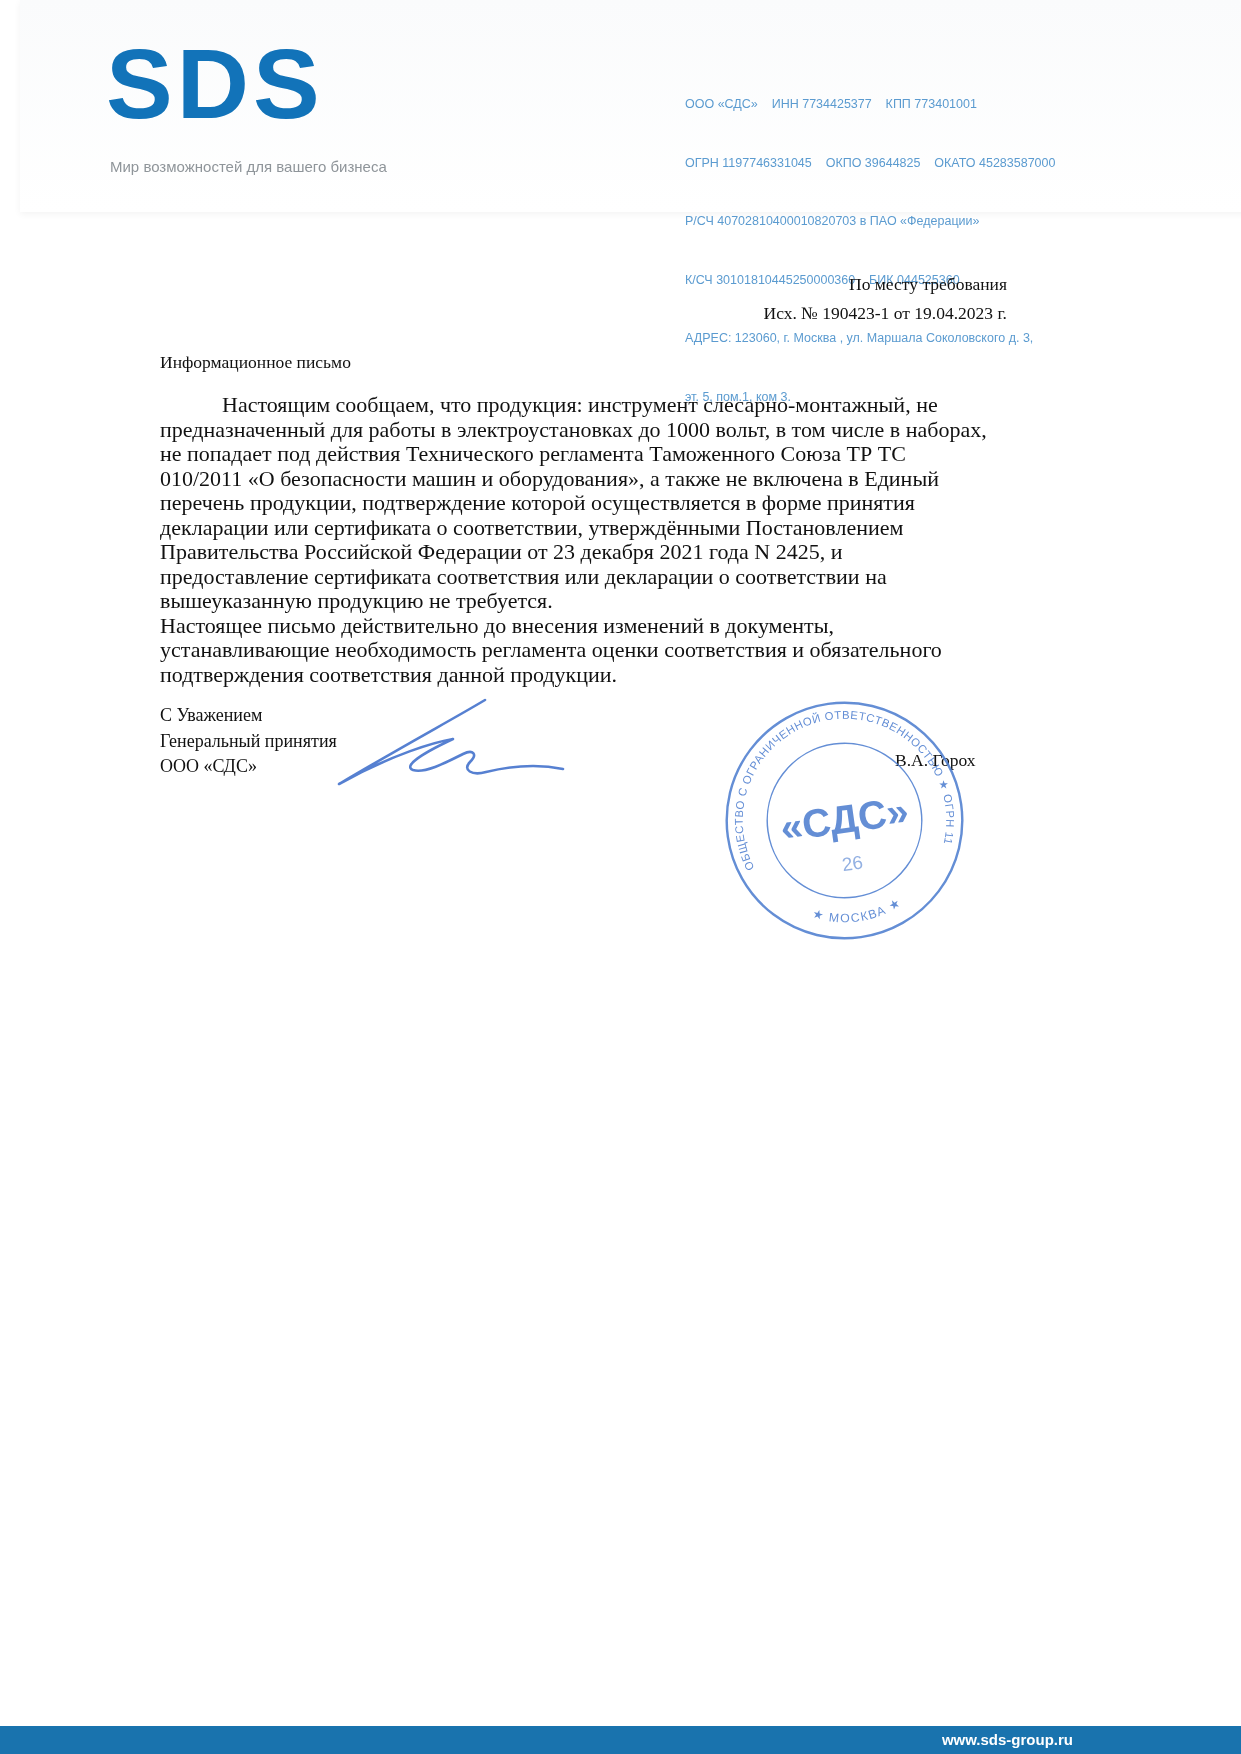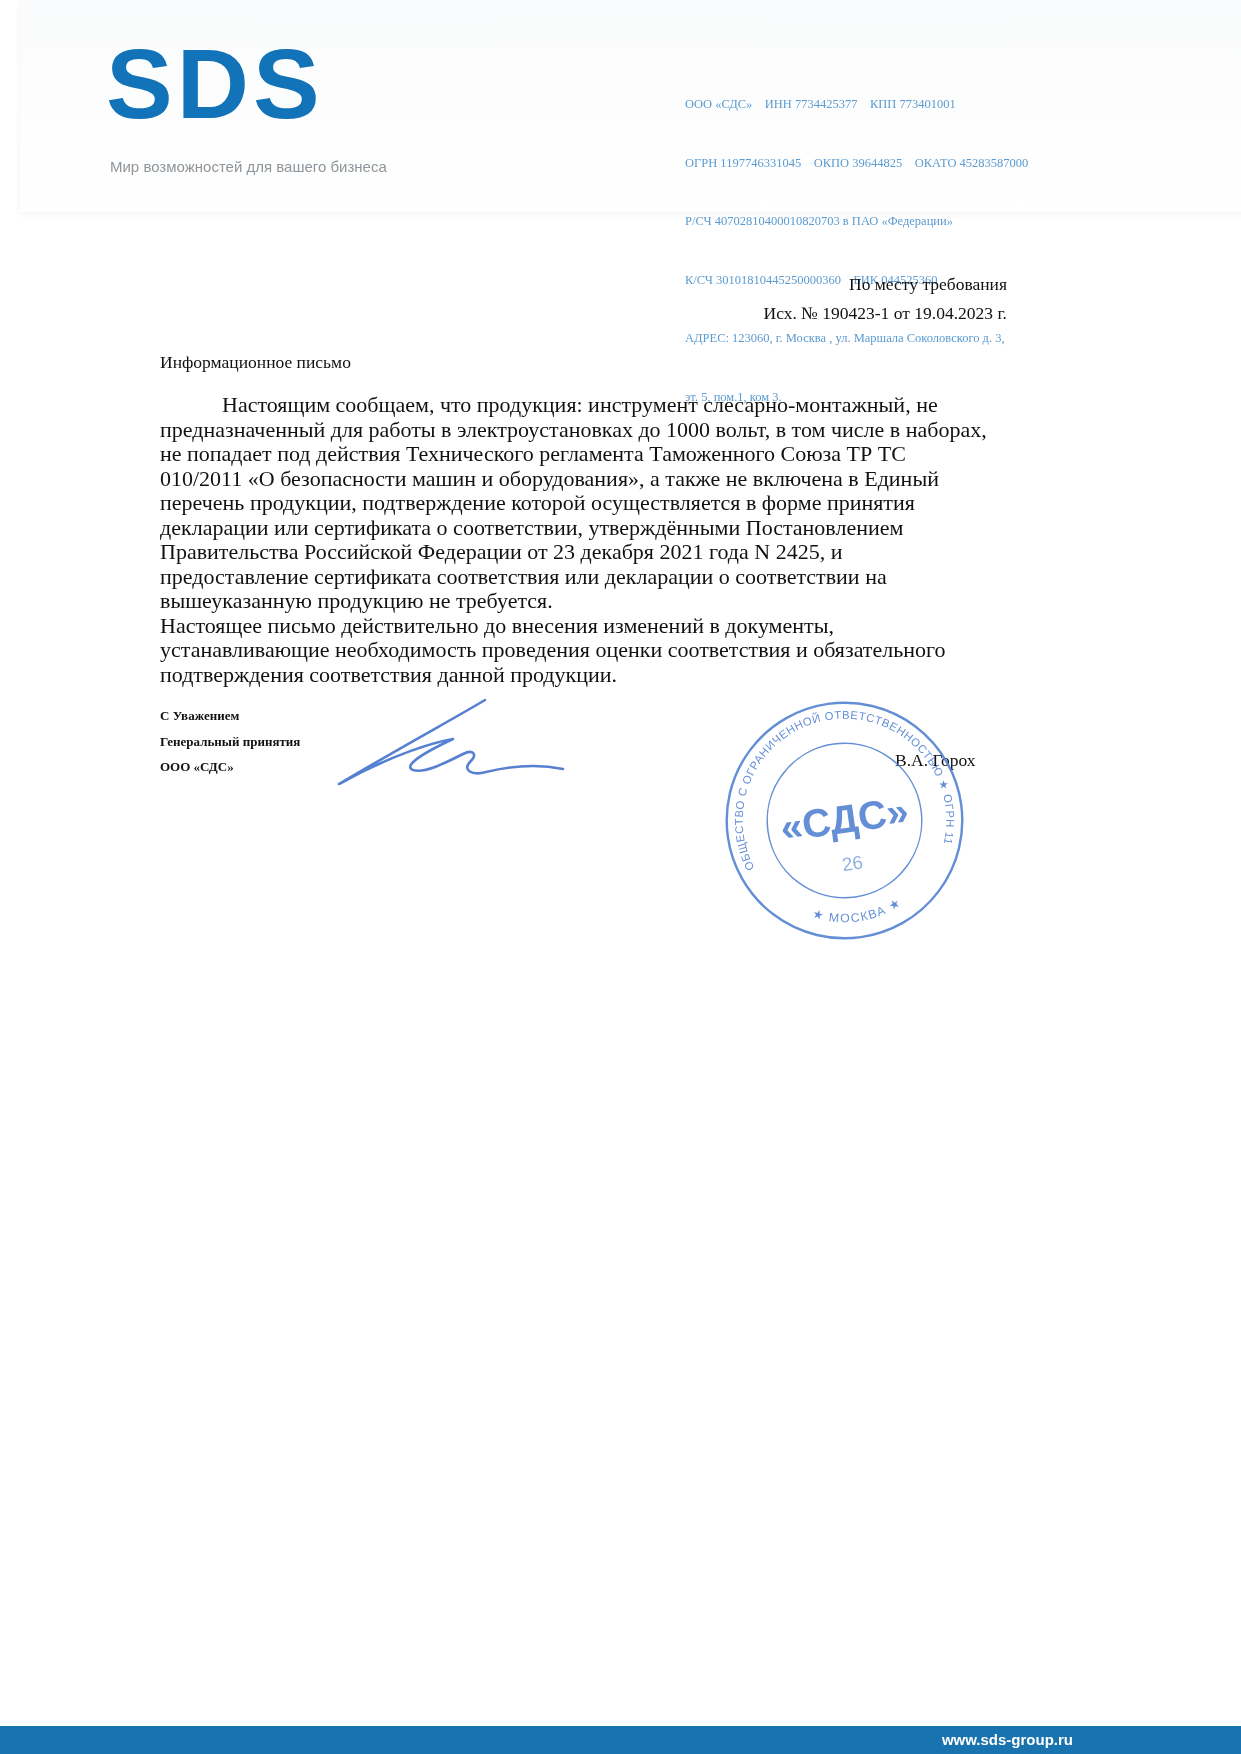--- a/index.html
+++ b/index.html
@@ -41,21 +41,21 @@
     left: 90px;
     top: 158px;
     font-family: "Liberation Sans", sans-serif;
     font-size: 15px;
     color: #8f959a;
   }
   .company-details {
     position: absolute;
     left: 665px;
     top: 56px;
-    font-family: Liberation Serif, serif;
+    font-family: Liberation Sans, sans-serif;
     font-size: 12.5px;
     line-height: 19.5px;
     color: #5b9bd0;
     white-space: pre;
   }
 
   
   .recipient-block {
     position: absolute;
     right: 234px;
@@ -82,23 +82,22 @@
     text-align: left;
   }
   .letter-body p { margin: 0; }
   .letter-body p.indent { text-indent: 62px; }
 
   
   .signoff {
     position: absolute;
     left: 160px;
     top: 703px;
-    font-size: 13px;
+    font-size: 18px;
     line-height: 25.5px;
-    font-weight: bold;
   }
   .signer-name {
     position: absolute;
     left: 895px;
     top: 750px;
     font-size: 17.5px;
   }
   .signature-svg {
     position: absolute;
     left: 325px;
@@ -161,21 +160,21 @@
 
   <div class="recipient-block">
     <div>По месту требования</div>
     <div>Исх. № 190423-1 от 19.04.2023 г.</div>
   </div>
 
   <div class="letter-title">Информационное письмо</div>
 
   <div class="letter-body">
     <p class="indent">Настоящим сообщаем, что продукция: инструмент слесарно-монтажный, не предназначенный для работы в электроустановках до 1000 вольт, в том числе в наборах, не попадает под действия Технического регламента Таможенного Союза ТР ТС 010/2011 «О безопасности машин и оборудования», а также не включена в Единый перечень продукции, подтверждение которой осуществляется в форме принятия декларации или сертификата о соответствии, утверждёнными Постановлением Правительства Российской Федерации от 23 декабря 2021 года N 2425, и предоставление сертификата соответствия или декларации о соответствии на вышеуказанную продукцию не требуется.</p>
-    <p>Настоящее письмо действительно до внесения изменений в документы, устанавливающие необходимость проведения оценки соответствия и обязательного подтверждения соответствия данной продукции.</p>
+    <p>Настоящее письмо действительно до внесения изменений в документы, устанавливающие необходимость регламента оценки соответствия и обязательного подтверждения соответствия данной продукции.</p>
   </div>
 
   <div class="signoff">
     <div>С Уважением</div>
     <div>Генеральный принятия</div>
     <div>ООО «СДС»</div>
   </div>
   <div class="signer-name">В.А. Горох</div>
 
   <div class="signature-svg">

